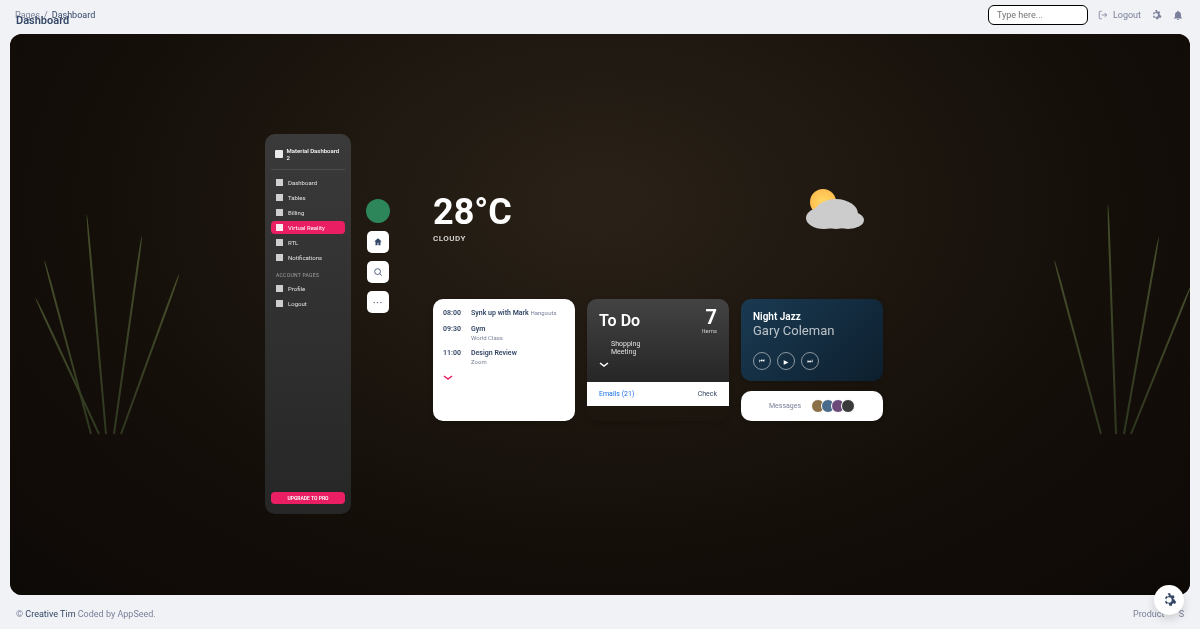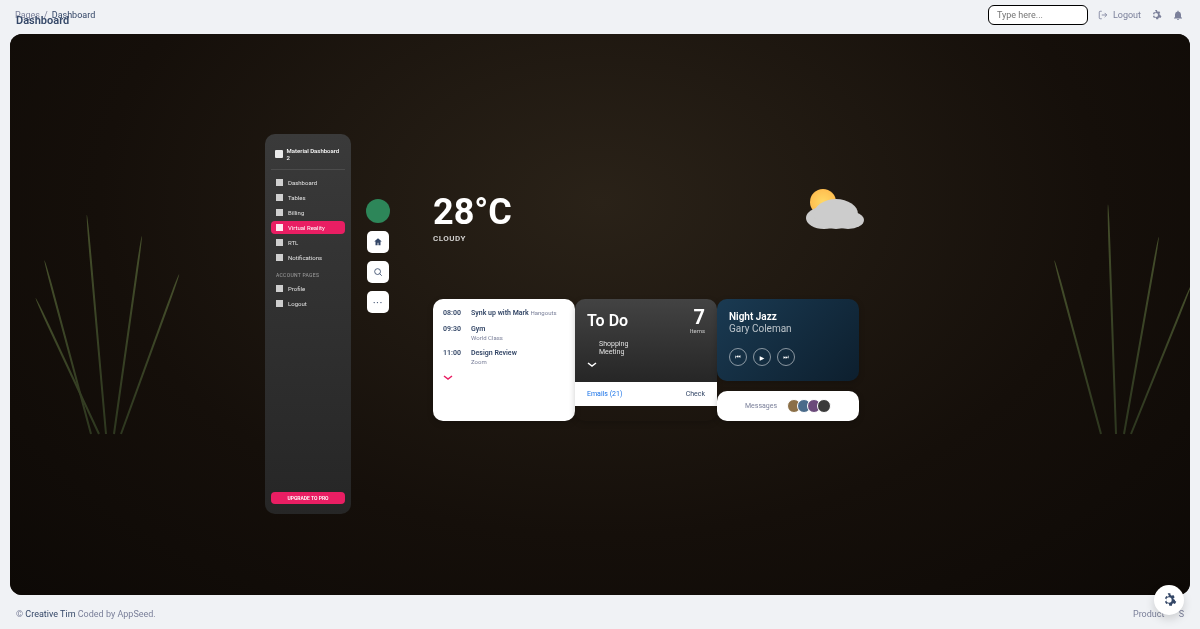--- a/index.html
+++ b/index.html
@@ -30,21 +30,21 @@
 .upgrade-btn { margin-top: auto; background: #e91e63; color: #fff; text-align: center; padding: 3px; border-radius: 4px; font-size: 5px; font-weight: 600; cursor: pointer; }
 .avatar-col { position: absolute; left: 356px; top: 165px; display: flex; flex-direction: column; gap: 8px; align-items: center; }
 .avatar { width: 24px; height: 24px; border-radius: 50%; background: #2d8659; }
 .ctrl-btn { width: 22px; height: 22px; background: #fff; border-radius: 5px; display: flex; align-items: center; justify-content: center; cursor: pointer; color: #344767; font-size: 8px; }
 .weather-row { position: absolute; left: 423px; top: 160px; display: flex; align-items: flex-start; }
 .temp { color: #fff; font-size: 36px; font-weight: 700; line-height: 1; }
 .temp-sub { color: rgba(255,255,255,0.8); font-size: 8px; font-weight: 600; margin-top: 4px; letter-spacing: 0.5px; }
 .weather-icon { position: absolute; left: 790px; top: 160px; width: 70px; height: 50px; }
 .sun { position: absolute; left: 10px; top: -5px; width: 26px; height: 26px; border-radius: 50%; background: radial-gradient(circle, #ffd966, #ffb347); }
 .cloud { position: absolute; left: 14px; top: 5px; width: 44px; height: 30px; background: #ccc; border-radius: 50%; box-shadow: -12px 4px 0 -4px #ccc, 12px 6px 0 -6px #ccc; }
-.cards-row { position: absolute; left: 423px; top: 265px; display: flex; }
+.cards-row { position: absolute; left: 423px; top: 265px; display: flex; gap: 12px; }
 .card { border-radius: 10px; overflow: hidden; box-shadow: 0 2px 6px rgba(0,0,0,0.2); }
 .card-white { background: #fff; }
 .card-dark { background: linear-gradient(180deg, #434343, #262626); color: #fff; }
 .card-music { background: linear-gradient(135deg, #1a3a52, #0d1f2e); color: #fff; }
 .schedule { width: 142px; padding: 10px 10px 4px; }
 .sch-row { display: flex; gap: 6px; margin-bottom: 8px; font-size: 7px; }
 .sch-time { font-weight: 600; color: #344767; width: 22px; }
 .sch-title { font-weight: 600; color: #344767; }
 .sch-sub { color: #7b809a; font-size: 6px; margin-top: 1px; }
 .sch-title-sub-inline { color: #7b809a; font-weight: 400; font-size: 6px; }
@@ -56,21 +56,21 @@
 .todo-num { font-size: 20px; font-weight: 700; line-height: 1; }
 .todo-items-lbl { font-size: 6px; color: rgba(255,255,255,0.7); }
 .todo-list { font-size: 7px; padding: 0 12px 6px; color: rgba(255,255,255,0.85); }
 .todo-chev { text-align: center; color: rgba(255,255,255,0.7); font-size: 8px; padding-bottom: 6px; cursor: pointer; }
 .todo-bottom { background: #fff; padding: 8px 12px; display: flex; justify-content: space-between; align-items: center; }
 .emails-link { font-size: 7px; color: #1a73e8; }
 .check-link { font-size: 7px; color: #344767; cursor: pointer; }
 .music-col { width: 142px; display: flex; flex-direction: column; gap: 10px; }
 .music-top { padding: 12px; height: 82px; position: relative; }
 .music-title { font-size: 10px; font-weight: 600; }
-.music-artist { font-size: 10px; color: rgba(255,255,255,0.7); margin-top: 1px; }
+.music-artist { font-size: 13px; color: rgba(255,255,255,0.7); margin-top: 1px; }
 .music-ctrls { display: flex; gap: 6px; margin-top: 14px; }
 .mbtn { width: 18px; height: 18px; border: 1px solid rgba(255,255,255,0.5); border-radius: 50%; display: flex; align-items: center; justify-content: center; font-size: 6px; color: #fff; cursor: pointer; }
 .messages { background: #fff; border-radius: 10px; padding: 8px 28px; display: flex; justify-content: space-between; align-items: center; height: 30px;}
 .msg-lbl { font-size: 7px; color: #7b809a; }
 .msg-avatars { display: flex; }
 .mav { width: 14px; height: 14px; border-radius: 50%; margin-left: -4px; border: 1px solid #fff; }
 .footer { position: absolute; bottom: 0; left: 0; right: 0; height: 30px; display: flex; align-items: center; justify-content: space-between; padding: 0 16px; font-size: 9px; color: #7b809a; }
 .footer b { color: #344767; font-weight: 400; }
 .footer-right a { margin-left: 12px; color: #7b809a; text-decoration: none; }
 .fab { position: absolute; right: 16px; bottom: 14px; width: 30px; height: 30px; background: #fff; border-radius: 50%; box-shadow: 0 4px 10px rgba(0,0,0,0.15); display: flex; align-items: center; justify-content: center; cursor: pointer; color: #344767; }

